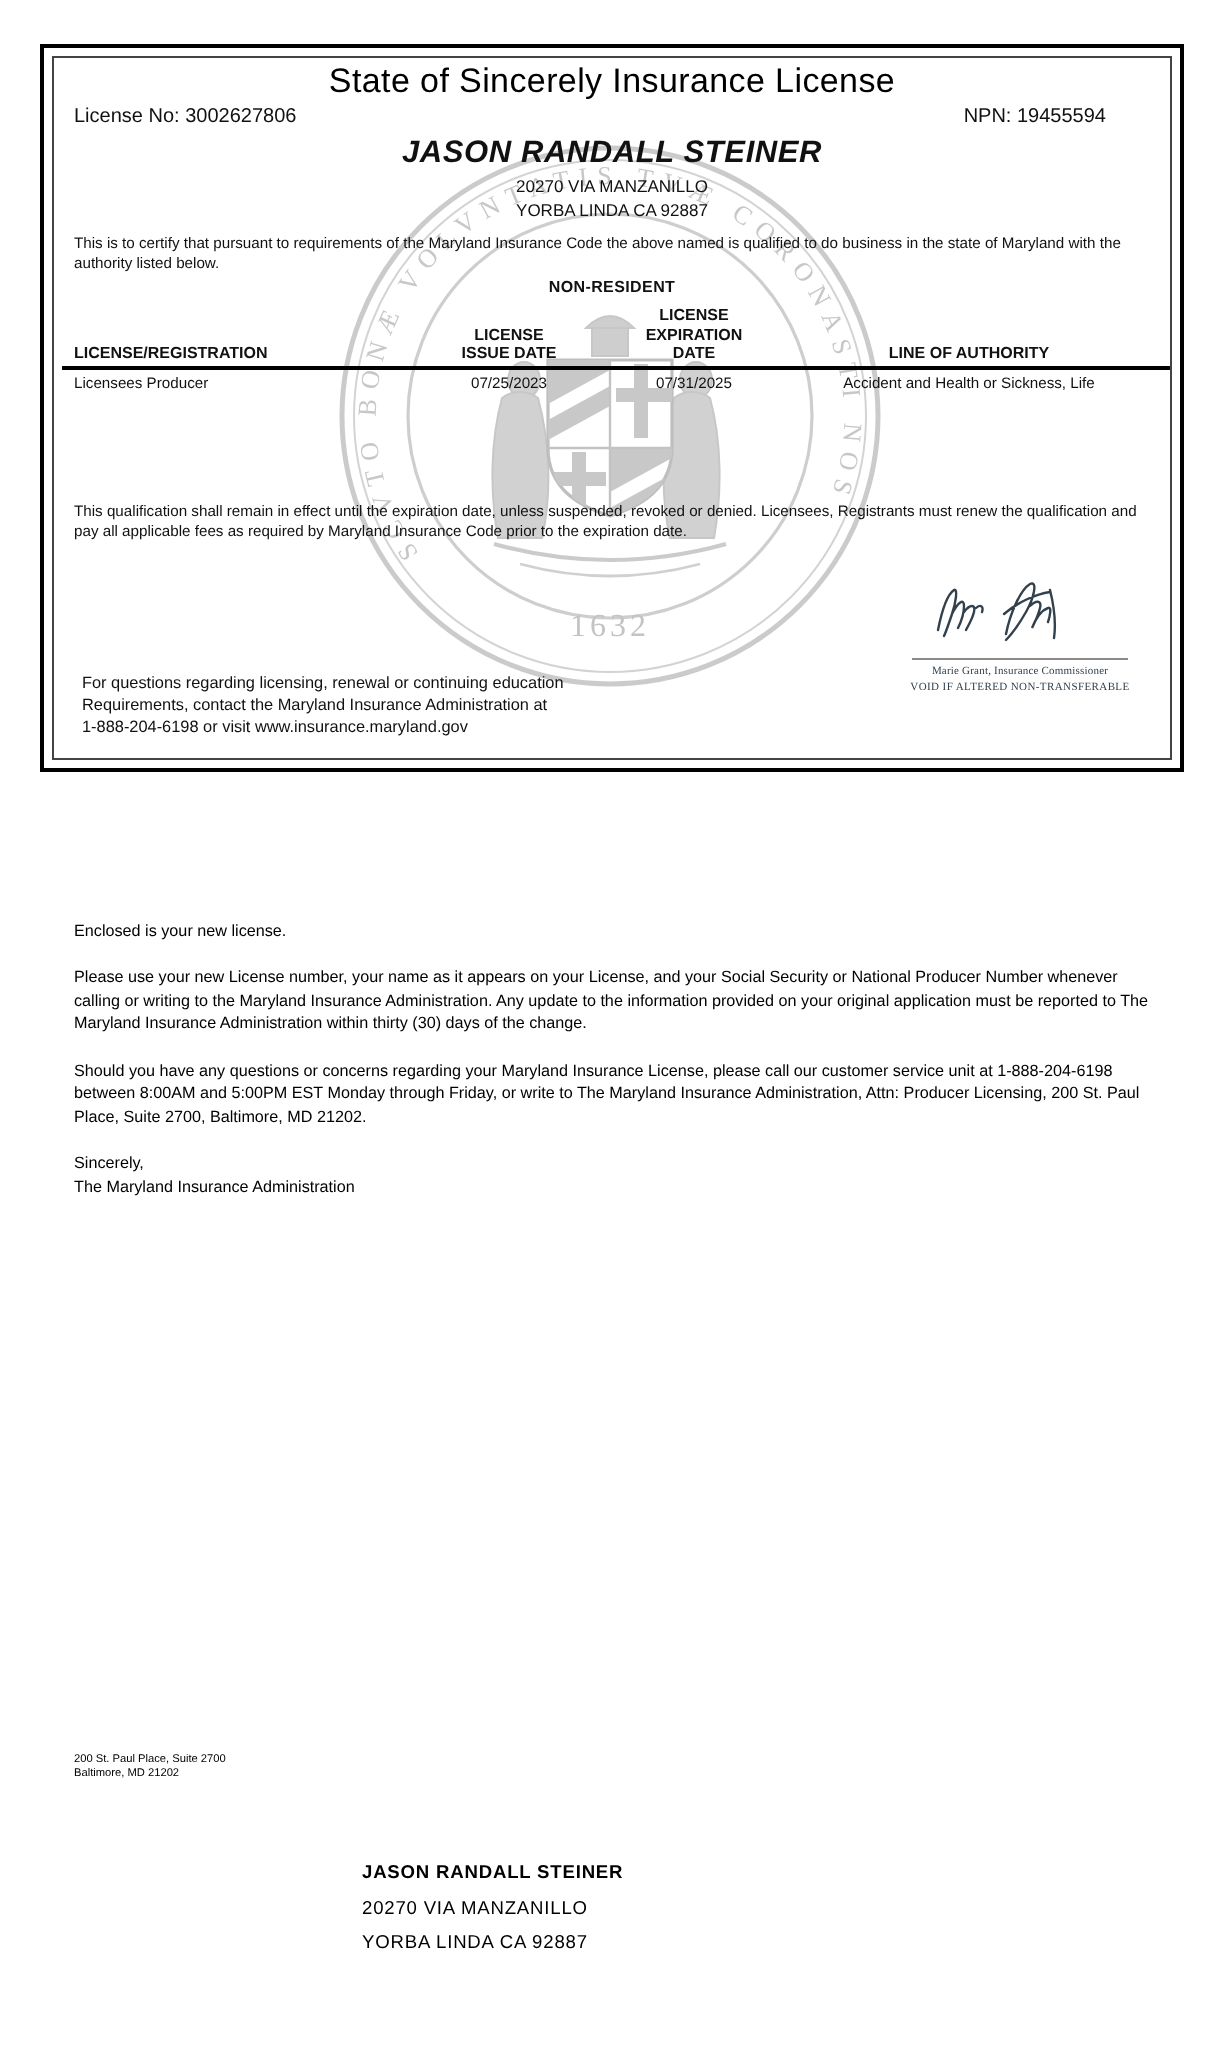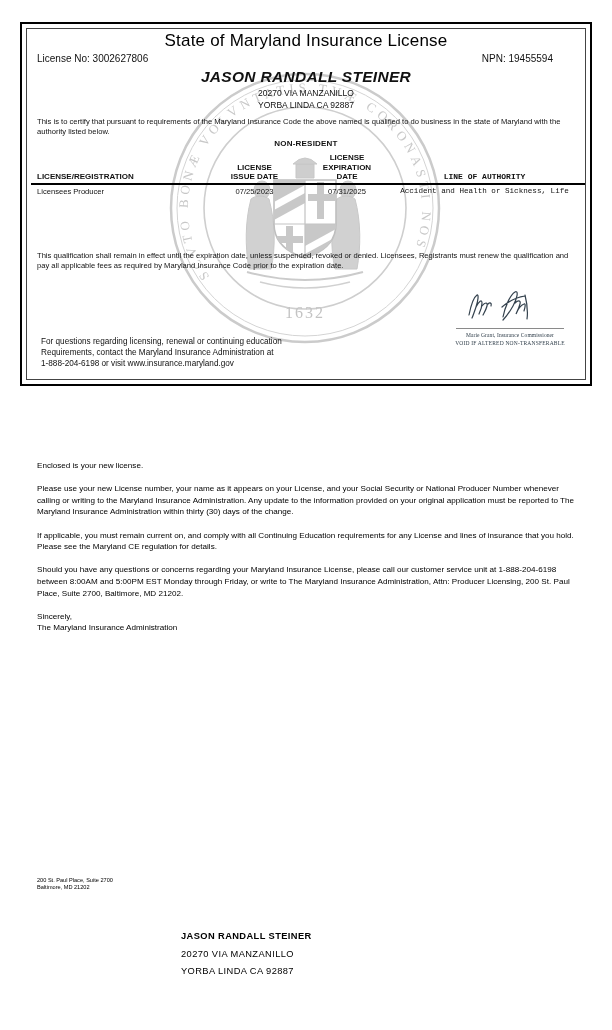--- a/index.html
+++ b/index.html
@@ -19,21 +19,21 @@
   .residency{position:absolute;top:110px;left:0;right:0;text-align:center;font-size:8px;font-weight:bold;letter-spacing:.2px;}
 
   .auth-table{position:absolute;top:124px;left:4px;width:550px;border-collapse:collapse;table-layout:fixed;}
   .auth-table th{font-size:8px;font-weight:bold;vertical-align:bottom;border-bottom:2px solid #000;padding:0 0 1px 0;text-align:center;line-height:9.5px;}
   .auth-table td{font-size:7.6px;padding:2px 0 0 0;text-align:center;vertical-align:top;}
   .auth-table .c1{width:160px;text-align:left;}
   .auth-table th.c1{padding-left:6px;}
   .auth-table td.c1{padding-left:6px;}
   .auth-table .c2{width:115px;}
   .auth-table .c3{width:70px;}
-  .auth-table .c4{width:205px;font-family:Liberation Mono, monospace;}
+  .auth-table .c4{width:205px;}
   .hdr-narrow2{width:56px;margin:0 auto;}
   .hdr-narrow3{width:58px;margin:0 auto;}
 
   .qualification{position:absolute;top:222px;left:10px;width:537px;font-size:7.6px;line-height:9.8px;}
 
   .sig-block{position:absolute;top:258px;left:408px;width:150px;text-align:center;}
   .sig-img{height:36px;margin-bottom:1px;}
   .sig-line{border-top:1.4px solid #8a8a8a;width:108px;margin:0 auto 3px auto;}
   .sig-name{font-family:"Liberation Serif",serif;font-size:5.5px;color:#33414d;letter-spacing:.1px;}
   .sig-void{font-family:"Liberation Serif",serif;font-size:5.5px;color:#33414d;margin-top:2px;letter-spacing:.2px;}
@@ -103,21 +103,21 @@
           <path d="M140,112 v78 M109,156 h62" stroke="#bdbdbd" stroke-width="1.2" fill="none"></path>
         </g>
 
         <path d="M82,204 Q140,220 198,204" fill="none" stroke="#c6c6c6" stroke-width="2"></path>
         <path d="M95,214 Q140,226 185,214" fill="none" stroke="#cccccc" stroke-width="1.4"></path>
 
         <text x="140" y="250" text-anchor="middle" font-family="Liberation Serif, serif" font-size="16" fill="#bdbdbd" letter-spacing="2">1632</text>
       </svg>
     </div>
 
-    <div class="lic-title">State of Maryland Insurance License</div>
+    <div class="lic-title">State of Sincerely Insurance License</div>
 
     <div class="nums-row">
       <span><span>License No:</span>&nbsp;<span>3002627806</span></span>
       <span><span>NPN:</span>&nbsp;<span>19455594</span></span>
     </div>
 
     <div class="holder-name">JASON RANDALL STEINER</div>
 
     <div class="holder-addr">
       <div>20270 VIA MANZANILLO</div>
@@ -170,21 +170,20 @@
       <div>Requirements, contact the Maryland Insurance Administration at</div>
       <div>1-888-204-6198 or visit www.insurance.maryland.gov</div>
     </div>
 
   </div>
 </div>
 
 <div class="letter">
   <p>Enclosed is your new license.</p>
   <p>Please use your new License number, your name as it appears on your License, and your Social Security or National Producer Number whenever calling or writing to the Maryland Insurance Administration. Any update to the information provided on your original application must be reported to The Maryland Insurance Administration within thirty (30) days of the change.</p>
-  <p>If applicable, you must remain current on, and comply with all Continuing Education requirements for any License and lines of insurance that you hold. Please see the Maryland CE regulation for details.</p>
   <p>Should you have any questions or concerns regarding your Maryland Insurance License, please call our customer service unit at 1-888-204-6198 between 8:00AM and 5:00PM EST Monday through Friday, or write to The Maryland Insurance Administration, Attn: Producer Licensing, 200 St. Paul Place, Suite 2700, Baltimore, MD 21202.</p>
   <p class="closing">Sincerely,</p>
   <p class="closing">The Maryland Insurance Administration</p>
 </div>
 
 <div class="sender">
   <div>200 St. Paul Place, Suite 2700</div>
   <div>Baltimore, MD 21202</div>
 </div>
 

